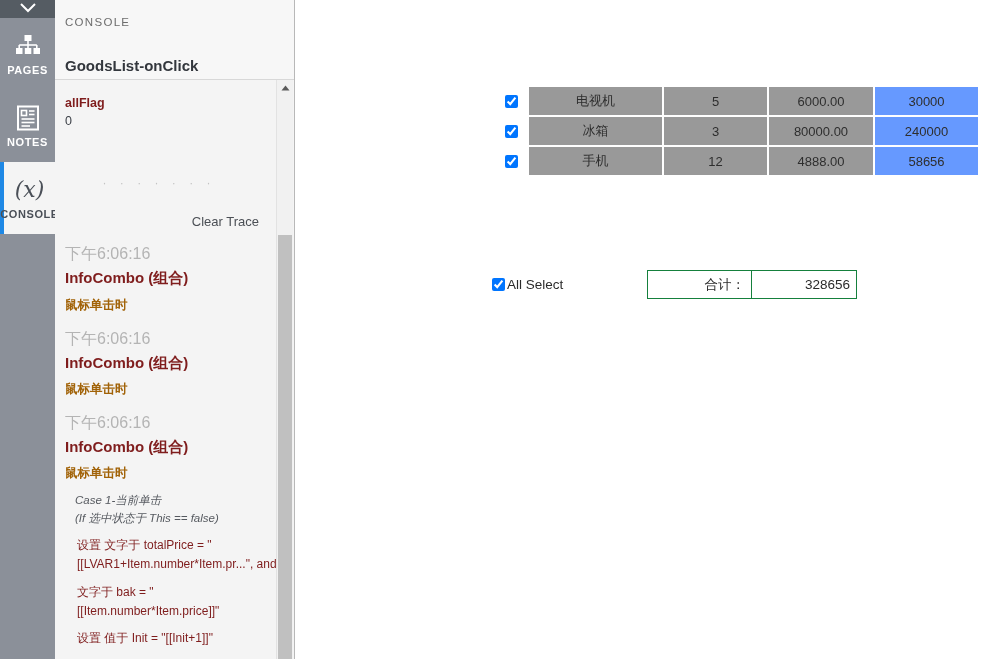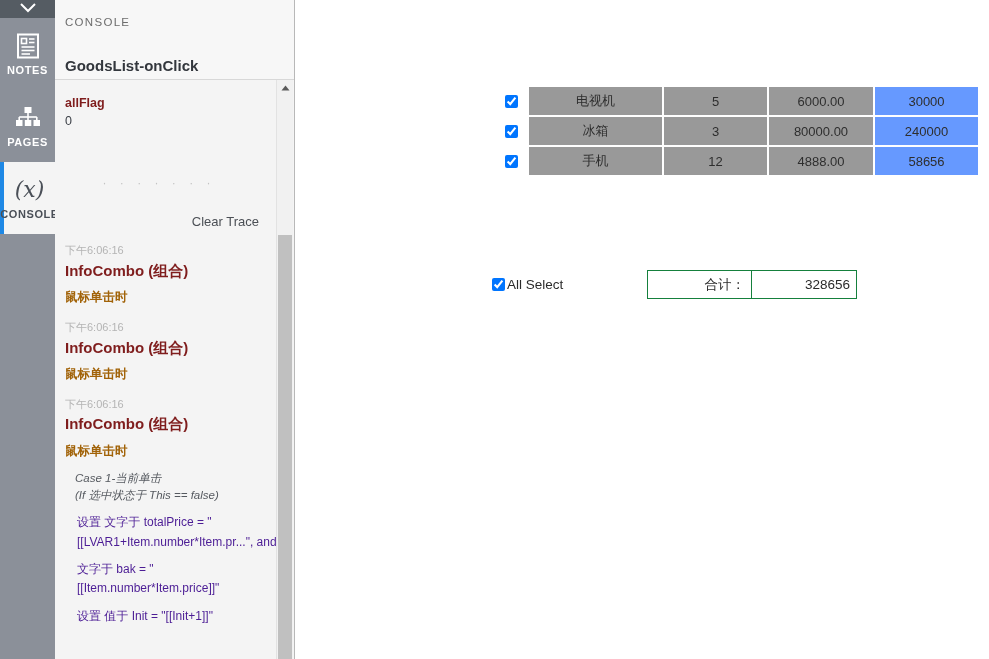--- a/index.html
+++ b/index.html
@@ -152,21 +152,21 @@
     margin-top: 22px;
   }
   .clear-trace {
     font-size: 13px;
     color: #4b4f55;
     cursor: pointer;
   }
 
   .trace-entry { padding: 12px 0 0 10px; }
   .trace-time {
-    font-size: 11px;
+    font-size: 16px;
     color: #b4b4b4;
     line-height: 1.5;
   }
   .trace-widget {
     font-size: 15px;
     font-weight: bold;
     color: #7f1d1d;
     line-height: 1.55;
   }
   .trace-event {
@@ -186,21 +186,21 @@
   }
   .trace-cond {
     font-size: 11.5px;
     font-style: italic;
     color: #55595f;
     line-height: 1.55;
     padding-left: 10px;
   }
   .trace-action {
     font-size: 12px;
-    color: #4c1d95;
+    color: #7f1d1d;
     line-height: 1.62;
     padding-left: 12px;
     margin-top: 8px;
   }
 
   
   #console-scrollbar {
     position: absolute;
     right: 1px; top: 0;
     width: 16px;
@@ -307,52 +307,52 @@
 <body>
 
 <div id="left-rail">
 
   <div id="rail-top">
     <span class="chev">
       <svg width="20" height="14" viewBox="0 0 20 14">
         <polyline points="3,3 10,10 17,3" fill="none" stroke="#ffffff" stroke-width="2"></polyline>
       </svg>
     </span>
-  </div>
-
-  <div class="rail-item">
-    <span class="rail-ico">
-      <svg width="24" height="26" viewBox="0 0 24 26">
-        <rect x="2" y="1.5" width="20" height="23" fill="none" stroke="#ffffff" stroke-width="2"></rect>
-        <rect x="5.5" y="5.5" width="5" height="5" fill="none" stroke="#ffffff" stroke-width="1.6"></rect>
-        <line x1="13" y1="6" x2="18.5" y2="6" stroke="#ffffff" stroke-width="1.6"></line>
-        <line x1="13" y1="9.5" x2="18.5" y2="9.5" stroke="#ffffff" stroke-width="1.6"></line>
-        <line x1="5.5" y1="14" x2="18.5" y2="14" stroke="#ffffff" stroke-width="1.6"></line>
-        <line x1="5.5" y1="17.5" x2="18.5" y2="17.5" stroke="#ffffff" stroke-width="1.6"></line>
-        <line x1="5.5" y1="21" x2="14" y2="21" stroke="#ffffff" stroke-width="1.6"></line>
-      </svg>
-    </span>
-    <span class="rail-label">NOTES</span>
   </div>
 
   <div class="rail-item">
     <span class="rail-ico">
       <svg width="28" height="24" viewBox="0 0 28 24">
         <rect x="10.5" y="1" width="7" height="6" fill="#ffffff"></rect>
         <rect x="2" y="14" width="6.5" height="6" fill="#ffffff"></rect>
         <rect x="10.8" y="14" width="6.5" height="6" fill="#ffffff"></rect>
         <rect x="19.5" y="14" width="6.5" height="6" fill="#ffffff"></rect>
         <line x1="14" y1="7" x2="14" y2="11" stroke="#ffffff" stroke-width="1.6"></line>
         <line x1="5.2" y1="11" x2="22.8" y2="11" stroke="#ffffff" stroke-width="1.6"></line>
         <line x1="5.2" y1="11" x2="5.2" y2="14" stroke="#ffffff" stroke-width="1.6"></line>
         <line x1="14" y1="11" x2="14" y2="14" stroke="#ffffff" stroke-width="1.6"></line>
         <line x1="22.8" y1="11" x2="22.8" y2="14" stroke="#ffffff" stroke-width="1.6"></line>
       </svg>
     </span>
     <span class="rail-label">PAGES</span>
+  </div>
+
+  <div class="rail-item">
+    <span class="rail-ico">
+      <svg width="24" height="26" viewBox="0 0 24 26">
+        <rect x="2" y="1.5" width="20" height="23" fill="none" stroke="#ffffff" stroke-width="2"></rect>
+        <rect x="5.5" y="5.5" width="5" height="5" fill="none" stroke="#ffffff" stroke-width="1.6"></rect>
+        <line x1="13" y1="6" x2="18.5" y2="6" stroke="#ffffff" stroke-width="1.6"></line>
+        <line x1="13" y1="9.5" x2="18.5" y2="9.5" stroke="#ffffff" stroke-width="1.6"></line>
+        <line x1="5.5" y1="14" x2="18.5" y2="14" stroke="#ffffff" stroke-width="1.6"></line>
+        <line x1="5.5" y1="17.5" x2="18.5" y2="17.5" stroke="#ffffff" stroke-width="1.6"></line>
+        <line x1="5.5" y1="21" x2="14" y2="21" stroke="#ffffff" stroke-width="1.6"></line>
+      </svg>
+    </span>
+    <span class="rail-label">NOTES</span>
   </div>
 
   <div class="rail-item active">
     <span class="rail-ico">
       <span class="rail-ico-x">(x)</span>
     </span>
     <span class="rail-label">CONSOLE</span>
   </div>
 
 </div>

